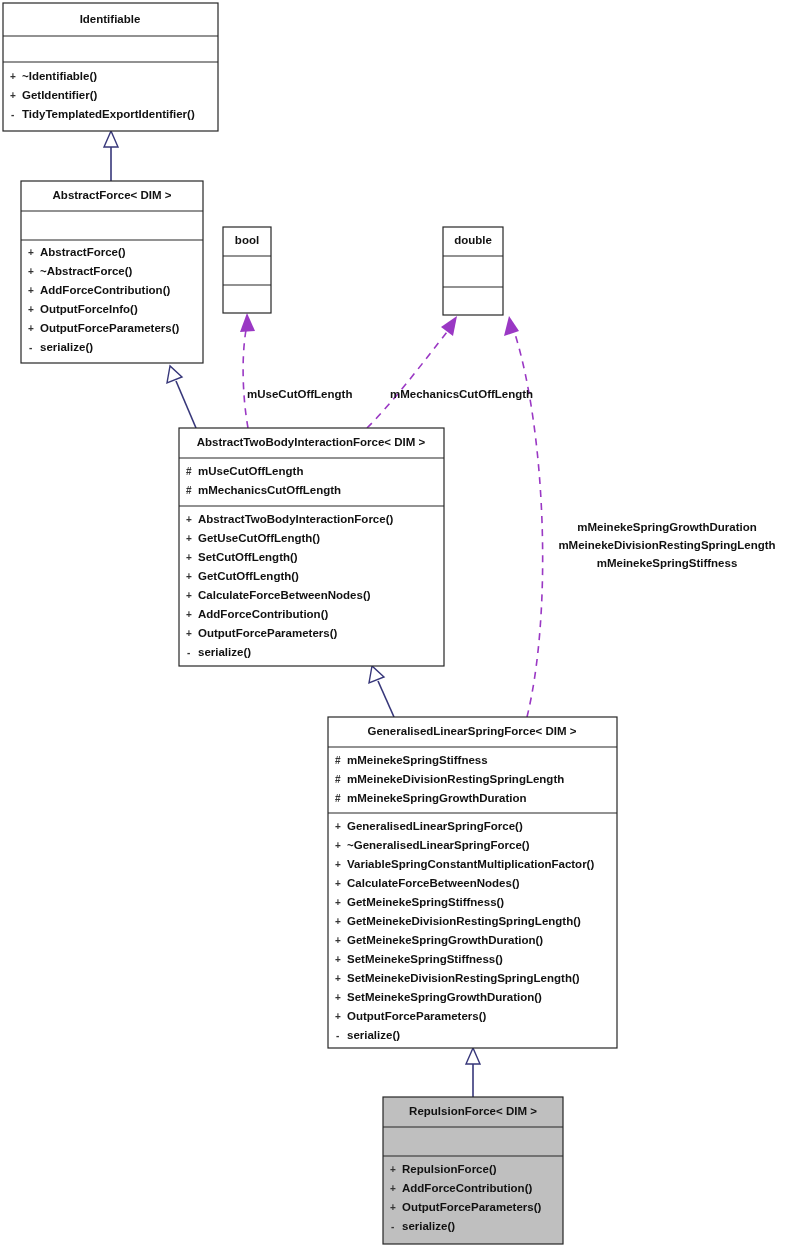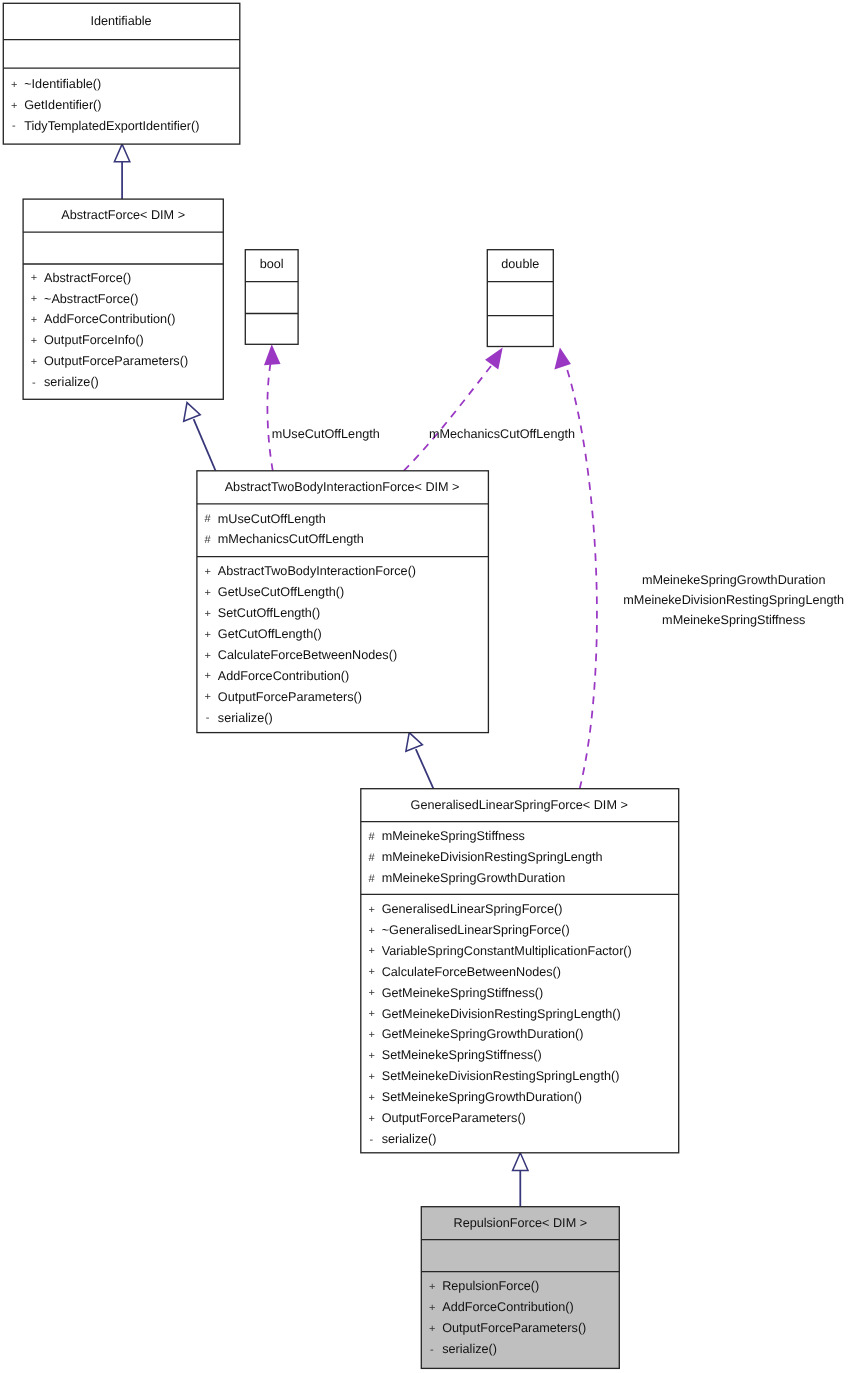--- a/index.html
+++ b/index.html
@@ -10,20 +10,21 @@
   body {
     font-family: "Liberation Sans", sans-serif;
     width: 785px;
     height: 1248px;
     overflow: hidden;
   }
   #diagram-root {
     position: relative;
     width: 785px;
     height: 988px;
+    font-weight: bold;
   }
   svg#uml-canvas {
     position: absolute;
     top: 0;
     left: 0;
     width: 785px;
     height: 1248px;
     display: block;
   }
   .cls-box-rect {

